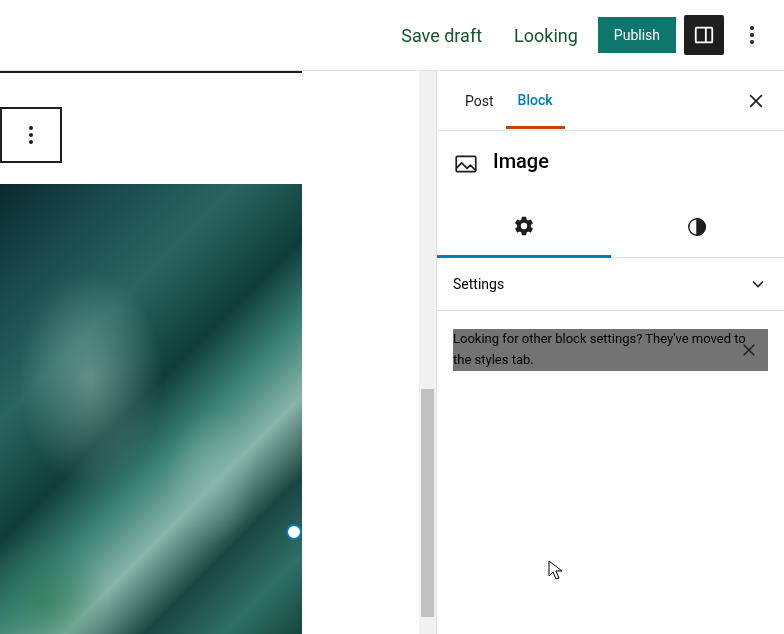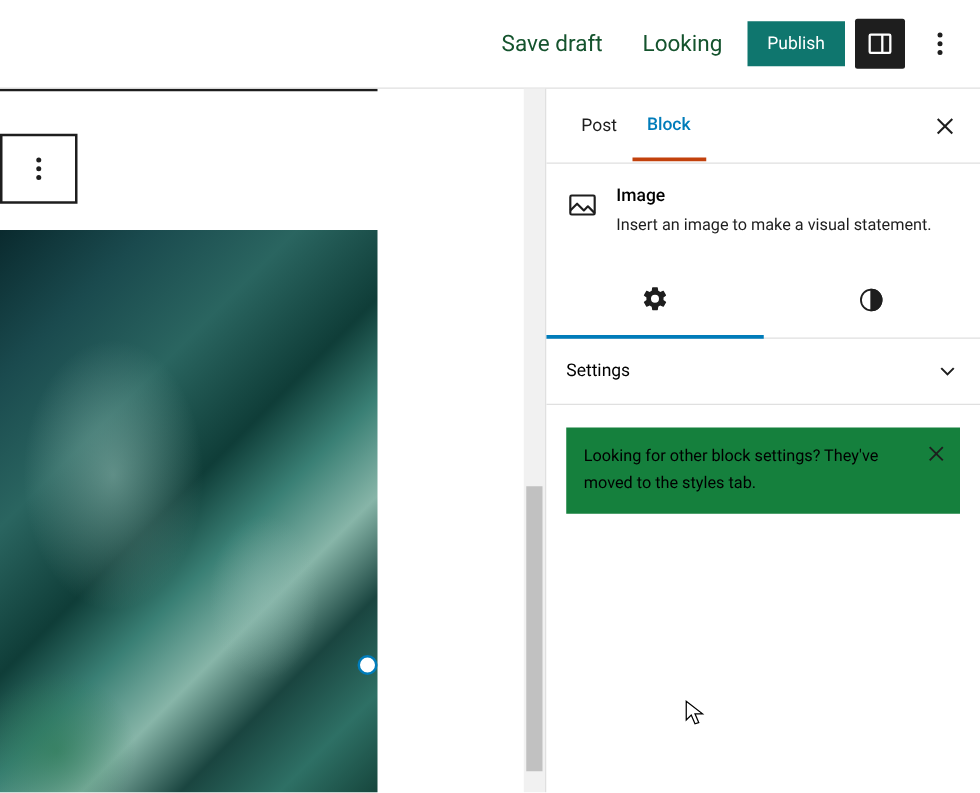--- a/index.html
+++ b/index.html
@@ -21,28 +21,28 @@
 .handle{position:absolute;width:16px;height:16px;border:2px solid #007cba;background:#fff;border-radius:50%;top:340px;left:-8px;right:0;margin-left:294px}
 .vscroll{width:17px;background:#f1f1f1;position:relative}
 .thumb{position:absolute;left:2px;width:13px;background:#c1c1c1;top:318px;height:228px}
 .sidebar{width:348px;border-left:1px solid #e0e0e0;display:flex;flex-direction:column;overflow-y:auto}
 .tabs{display:flex;align-items:center;border-bottom:1px solid #e0e0e0;padding:0 16px;position:relative;height:60px}
 .tab{padding:18px 12px;font-size:14px;color:#1e1e1e;cursor:pointer;border:none;background:none}
 .tab.active{color:#007cba;font-weight:500;border-bottom:3px solid #c2410c;margin-bottom:-1px}
 .close-x{margin-left:auto;cursor:pointer;width:24px;height:24px;display:flex;align-items:center;justify-content:center}
 .block-info{padding:18px 16px;display:flex;gap:14px}
 .block-icon{width:26px;height:26px;flex-shrink:0;margin-top:2px}
-.block-title{font-size:14px;font-weight:500;margin-bottom:6px}
+.block-title{font-size:20px;font-weight:500;margin-bottom:6px}
 .block-desc{font-size:13px;color:#1e1e1e;line-height:1.6}
 .subtabs{display:flex;border-bottom:1px solid #e0e0e0}
 .subtab{flex:1;padding:18px 0;display:flex;align-items:center;justify-content:center;cursor:pointer;border:none;background:none}
 .subtab.active{border-bottom:3px solid #007cba;margin-bottom:-1px}
 .panel{border-bottom:1px solid #e0e0e0;padding:16px;display:flex;align-items:center;justify-content:space-between;cursor:pointer}
 .panel-title{font-size:14px;font-weight:400}
-.notice{margin:18px 16px;background:#15803d;padding:14px;display:flex;gap:10px;font-size:13px;line-height:1.6;position:relative}
+.notice{margin:18px 16px;background:#737373;display:flex;gap:10px;font-size:13px;line-height:1.6;position:relative}
 .notice-text{flex:1;padding-right:20px}
 .notice-close{position:absolute;right:10px;top:12px;cursor:pointer}
 .cursor{position:absolute;left:548px;top:560px;pointer-events:none;z-index:100}
 svg{display:block}
 </style>
 </head>
 <body>
 
 <div class="topbar">
   <button class="link-btn">Save draft</button>
@@ -95,21 +95,20 @@
       </div>
     </div>
 
     <div class="block-info">
       <svg class="block-icon" width="26" height="26" viewBox="0 0 24 24" fill="none" stroke="#1e1e1e" stroke-width="1.6">
           <rect x="3" y="5" width="18" height="14" rx="1"></rect>
           <path d="M3 16 L8 11 L13 16 L16 13 L21 18" stroke-linejoin="round"></path>
         </svg>
       <div>
         <div class="block-title">Image</div>
-        <div class="block-desc">Insert an image to make a visual statement.</div>
       </div>
     </div>
 
     <div class="subtabs">
       <button class="subtab active">
         <svg width="22" height="22" viewBox="0 0 24 24" fill="#1e1e1e">
             <path d="M19.4 13c.04-.33.06-.66.06-1s-.02-.67-.06-1l2.1-1.65c.19-.15.24-.42.12-.64l-2-3.46c-.12-.22-.39-.3-.61-.22l-2.49 1c-.52-.4-1.08-.73-1.69-.98l-.38-2.65A.49.49 0 0 0 14 2h-4c-.25 0-.46.18-.49.42l-.38 2.65c-.61.25-1.17.59-1.69.98l-2.49-1c-.23-.09-.49 0-.61.22l-2 3.46c-.13.22-.07.49.12.64L4.56 11c-.04.33-.06.67-.06 1s.02.67.06 1l-2.1 1.65c-.19.15-.24.42-.12.64l2 3.46c.12.22.39.3.61.22l2.49-1c.52.4 1.08.73 1.69.98l.38 2.65c.03.24.24.42.49.42h4c.25 0 .46-.18.49-.42l.38-2.65c.61-.25 1.17-.59 1.69-.98l2.49 1c.23.09.49 0 .61-.22l2-3.46c.12-.22.07-.49-.12-.64L19.4 13zM12 15.5A3.5 3.5 0 1 1 12 8.5a3.5 3.5 0 0 1 0 7z"></path>
           </svg>
       </button>
       <button class="subtab">

